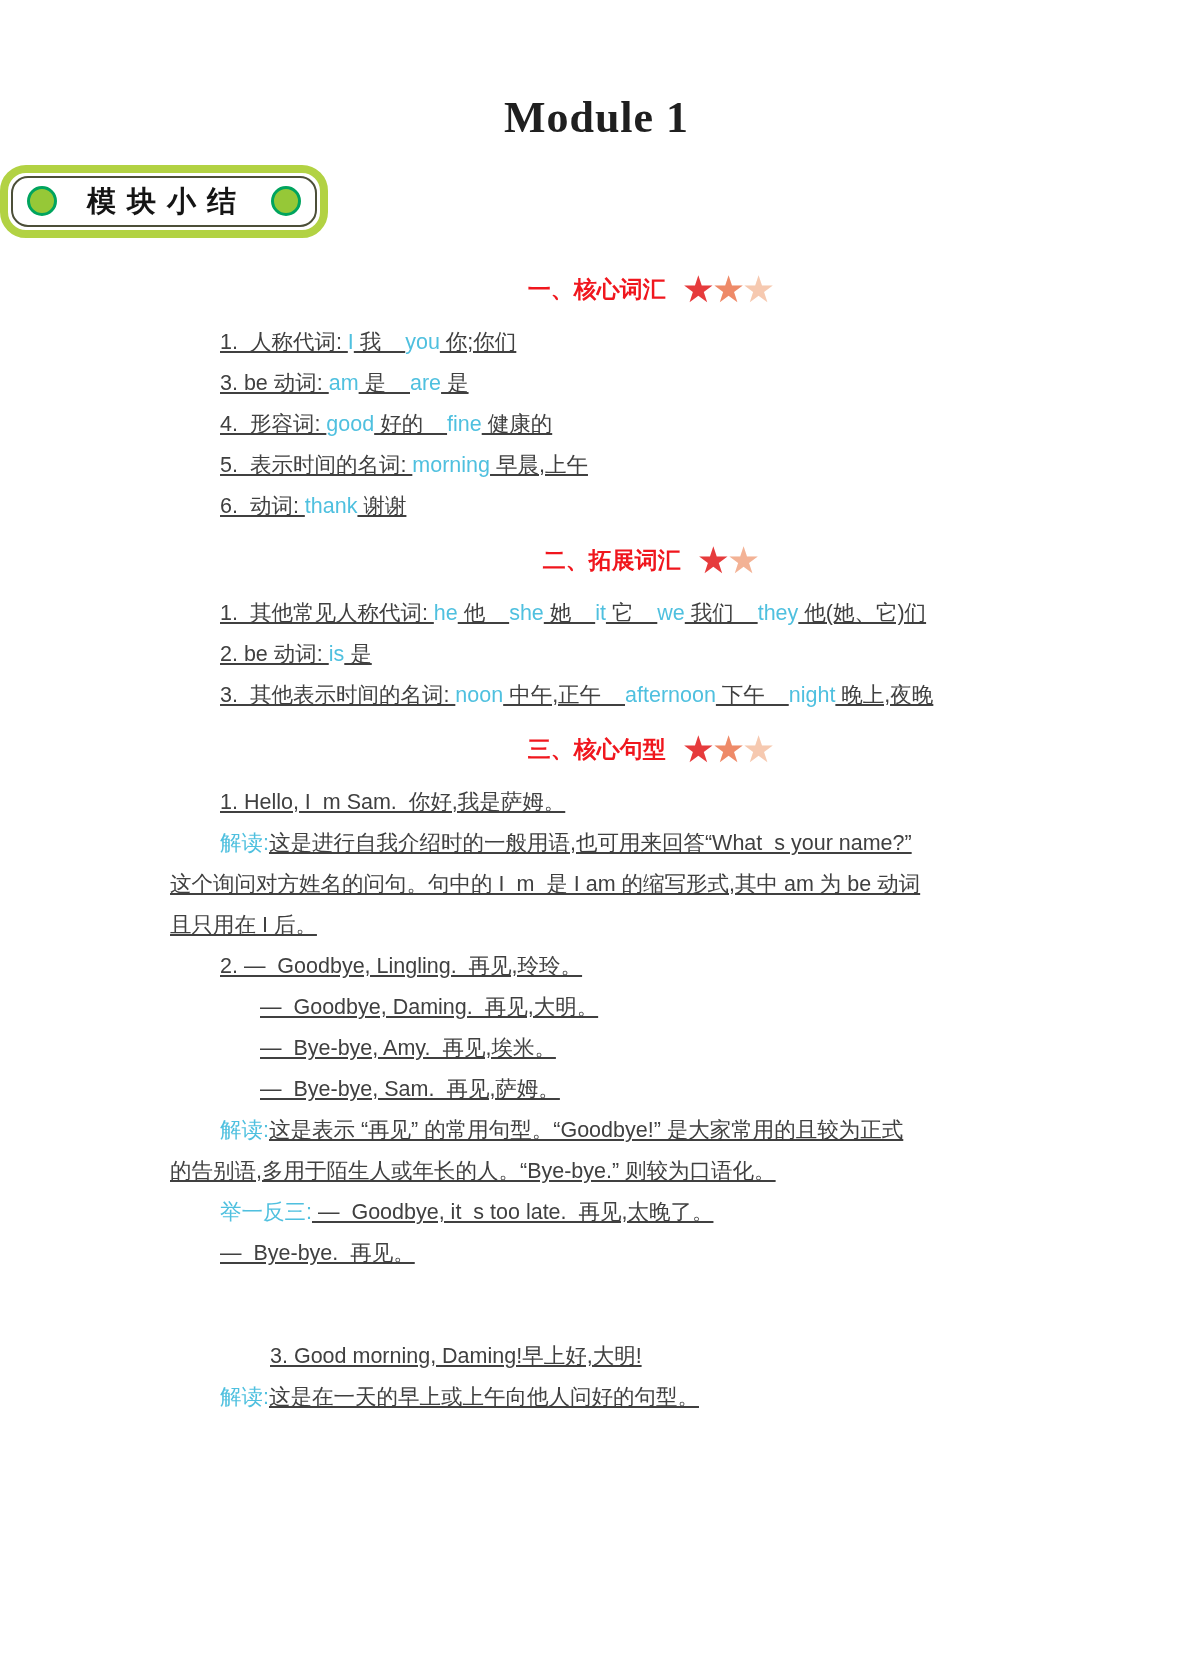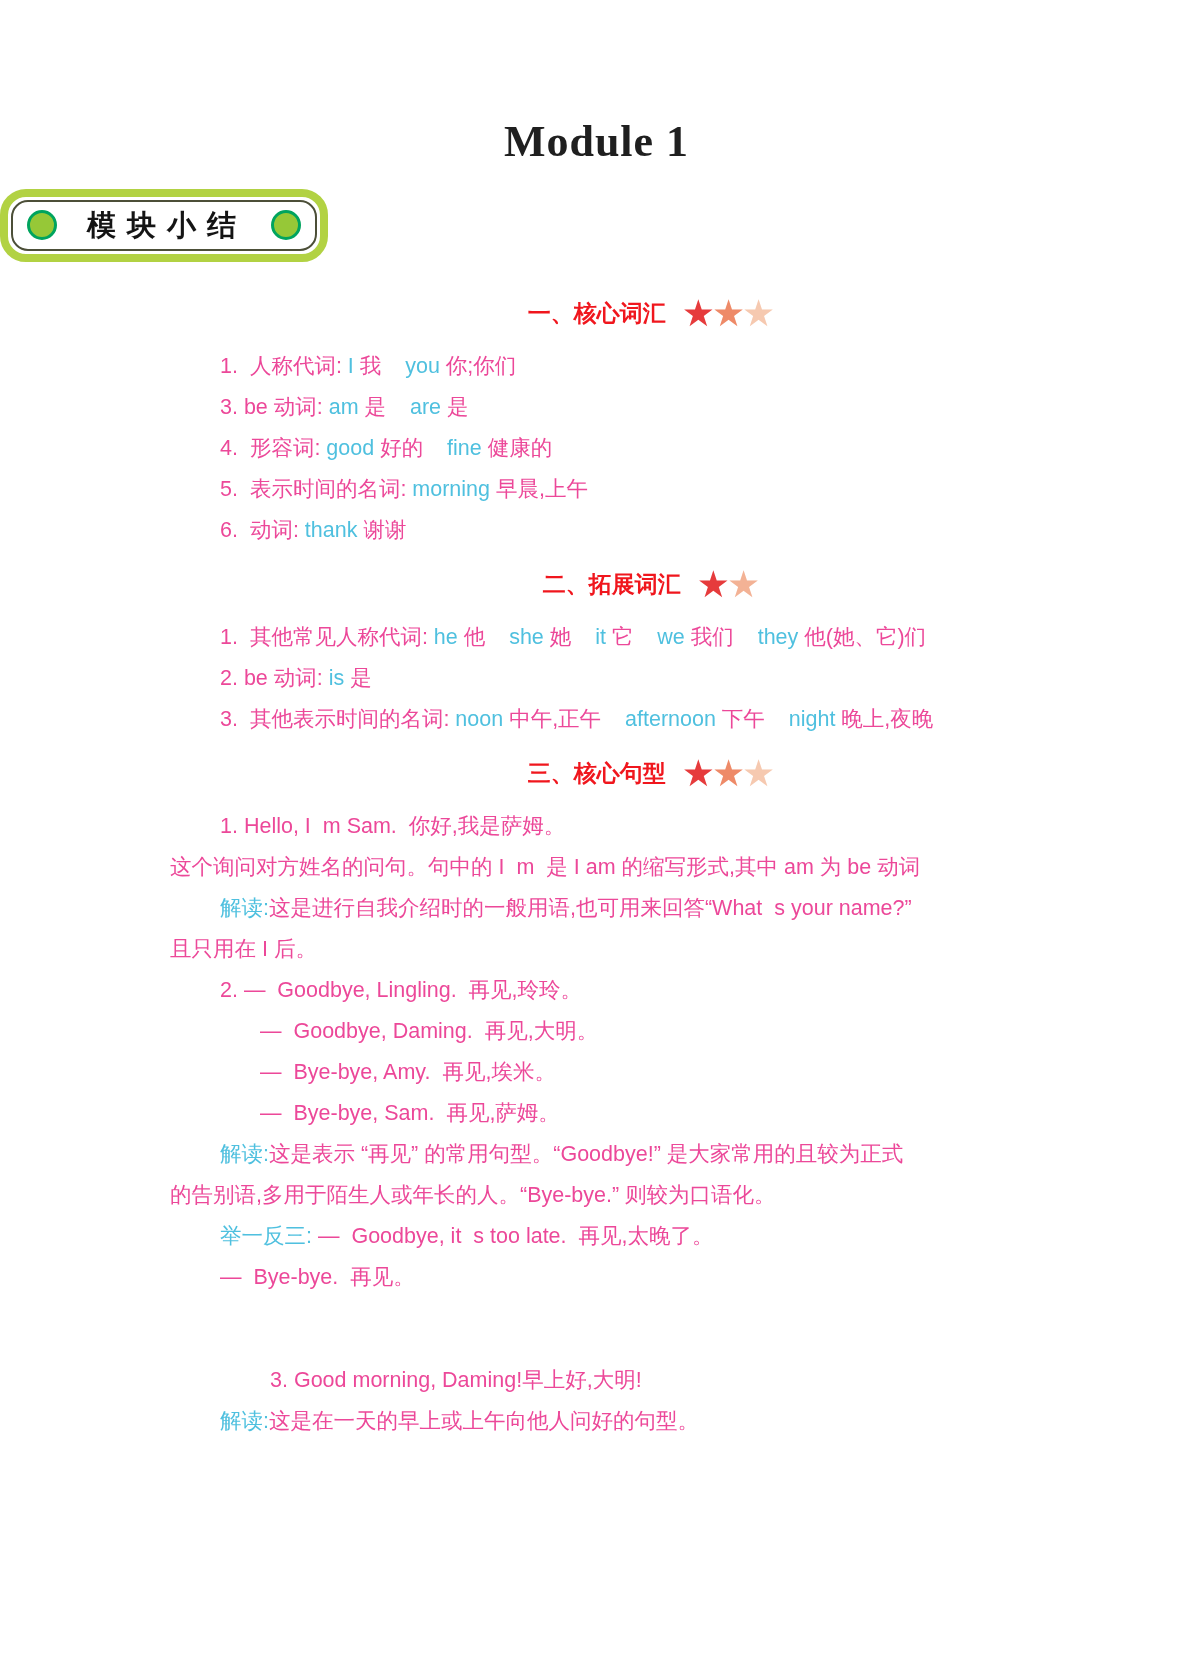--- a/index.html
+++ b/index.html
@@ -5,21 +5,21 @@
   html,body{margin:0;padding:0;}
   body{
     width:1193px;height:1678px;background:#ffffff;
     font-family:"Liberation Sans","DejaVu Sans",sans-serif;
     color:#262626;position:relative;overflow:hidden;
   }
   .page-title{
     text-align:center;
     font-family:"Liberation Serif","DejaVu Serif",serif;
     font-weight:bold;font-size:44px;color:#1f1f1f;
-    margin-top:116px;letter-spacing:1px;
+    margin-top:92px;letter-spacing:1px;
   }
   .badge-row{display:flex;margin-top:22px;}
   .badge-outer{
     border:8px solid #b2d243;border-radius:26px;padding:3px;background:#fff;
   }
   .badge-inner{
     border:2px solid #4c4f38;border-radius:17px;
     display:flex;align-items:center;gap:24px;padding:6px 14px;background:#fff;
   }
   .badge-circle{
@@ -39,21 +39,21 @@
   .stars{display:flex;align-items:center;}
   .star{font-size:37px;line-height:1;margin-right:-3px;}
   .line{
     font-size:21.5px;line-height:41px;white-space:pre-wrap;color:#2a2a2a;
   }
   .ind-0{padding-left:0;}
   .ind-1{padding-left:50px;}
   .ind-2{padding-left:90px;}
   .ind-3{padding-left:100px;}
   .c-b{color:#4fc0df;}
-  .c-k{color:#ec4899;}
+  .c-k{color:#404040;text-decoration:underline;}
   .gap{height:62px;}
 </style>
 </head>
 <body>
 
 <div class="page-title">Module 1</div>
 
 <div class="badge-row">
   <div class="badge-outer">
     <div class="badge-inner">
@@ -90,22 +90,22 @@
     <div class="line ind-1"><span class="c-k">3.  其他表示时间的名词: </span><span class="c-b">noon</span><span class="c-k"> 中午,正午    </span><span class="c-b">afternoon</span><span class="c-k"> 下午    </span><span class="c-b">night</span><span class="c-k"> 晚上,夜晚</span></div>
     <div class="sec-heading">
       <span>三、核心句型</span>
       <span class="stars">
         <span class="star" style="color: rgb(230, 59, 60);">★</span>
         <span class="star" style="color: rgb(238, 138, 104);">★</span>
         <span class="star" style="color: rgb(246, 201, 176);">★</span>
       </span>
     </div>
     <div class="line ind-1"><span class="c-k">1. Hello, I  m Sam.  你好,我是萨姆。</span></div>
+    <div class="line ind-1"><span class="c-b">解读:</span><span class="c-k">这是进行自我介绍时的一般用语,也可用来回答“What  s your name?”</span></div>
     <div class="line ind-0"><span class="c-k">这个询问对方姓名的问句。句中的 I  m  是 I am 的缩写形式,其中 am 为 be 动词</span></div>
-    <div class="line ind-1"><span class="c-b">解读:</span><span class="c-k">这是进行自我介绍时的一般用语,也可用来回答“What  s your name?”</span></div>
     <div class="line ind-0"><span class="c-k">且只用在 I 后。</span></div>
     <div class="line ind-1"><span class="c-k">2. —  Goodbye, Lingling.  再见,玲玲。</span></div>
     <div class="line ind-2"><span class="c-k">—  Goodbye, Daming.  再见,大明。</span></div>
     <div class="line ind-2"><span class="c-k">—  Bye-bye, Amy.  再见,埃米。</span></div>
     <div class="line ind-2"><span class="c-k">—  Bye-bye, Sam.  再见,萨姆。</span></div>
     <div class="line ind-1"><span class="c-b">解读:</span><span class="c-k">这是表示 “再见” 的常用句型。“Goodbye!” 是大家常用的且较为正式</span></div>
     <div class="line ind-0"><span class="c-k">的告别语,多用于陌生人或年长的人。“Bye-bye.” 则较为口语化。</span></div>
     <div class="line ind-1"><span class="c-b">举一反三:</span><span class="c-k"> —  Goodbye, it  s too late.  再见,太晚了。</span></div>
     <div class="line ind-1"><span class="c-k">—  Bye-bye.  再见。</span></div>
     <div class="gap"></div>

